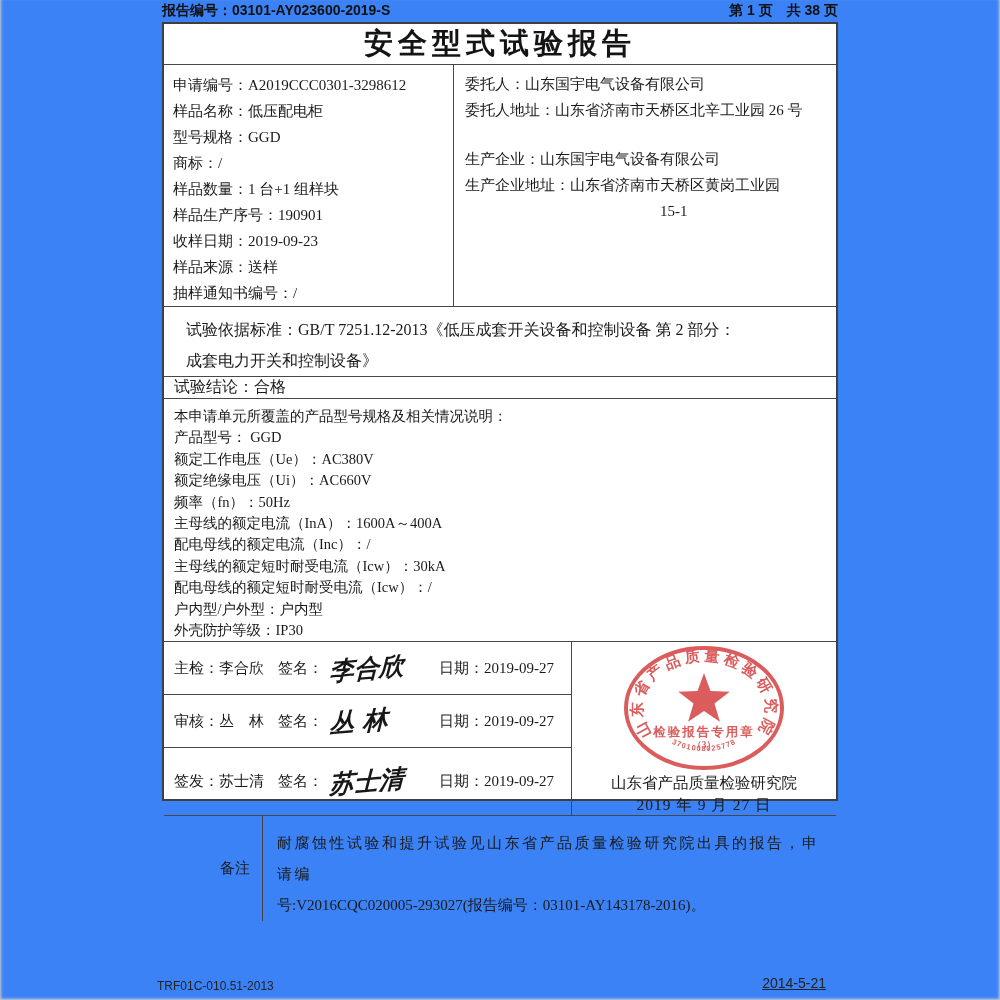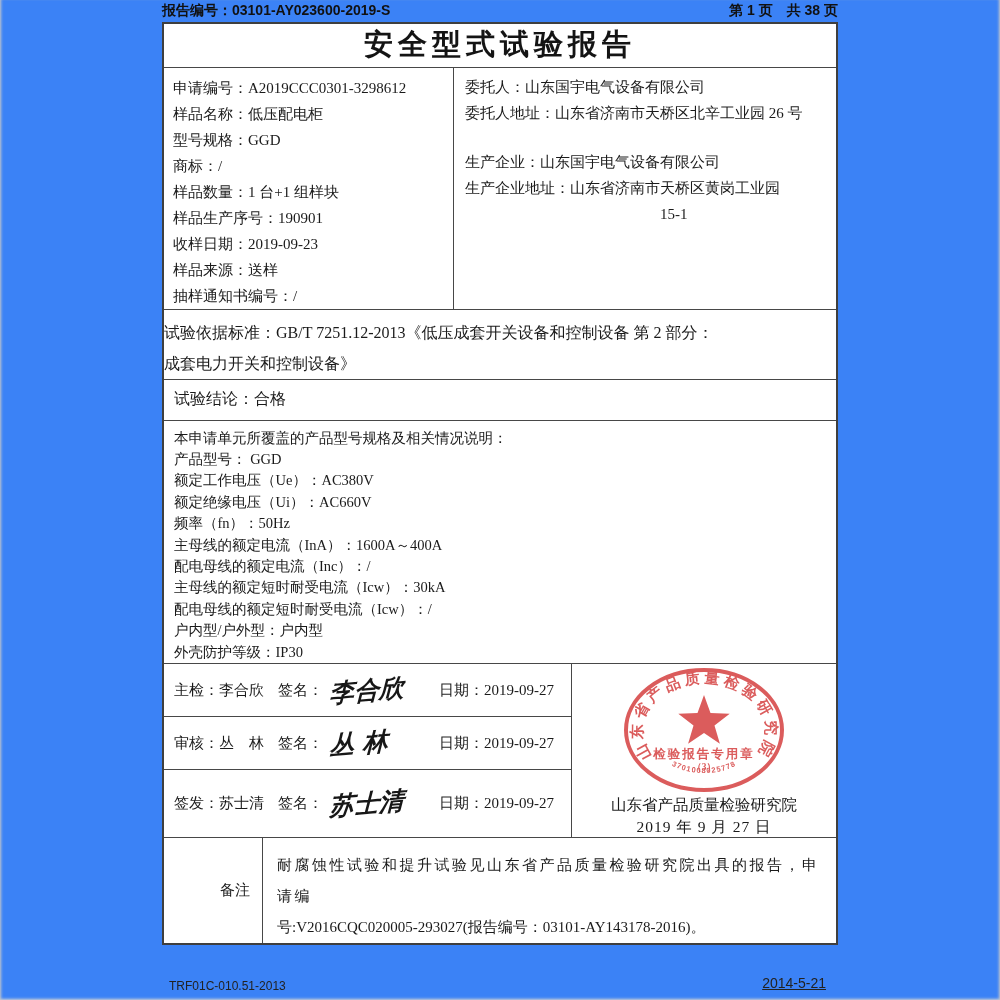--- a/index.html
+++ b/index.html
@@ -9,56 +9,56 @@
     font-family:"Liberation Serif", serif; color:#1a1a1a;
     box-shadow: inset 3px 0 3px -2px #c9c9c9, inset -3px 0 3px -2px #c9c9c9, inset 0 -3px 3px -2px #d5d5d5;
     overflow:hidden;
   }
   .doc-header {
     position:absolute; left:162px; top:2px; width:676px;
     display:flex; justify-content:space-between; align-items:center;
     font-family:"Liberation Sans", sans-serif; font-weight:600; font-size:14px; color:#111;
   }
   .report-table {
-    position:absolute; left:162px; top:22px; width:676px; height:923px;
+    position:absolute; left:162px; top:22px; width:676px; height:779px;
     border:2px solid #3f3f3f; display:flex; flex-direction:column; background:#fff;
   }
   .t-row { border-bottom:1.5px solid #474747; }
   .row-title { height:46px; display:flex; align-items:center; justify-content:center;
     font-family:"Liberation Sans", sans-serif; font-weight:700; font-size:29px; letter-spacing:5px; color:#141414; }
   .row-parties { height:242px; display:flex; }
   .cell-sample { width:290px; border-right:1.5px solid #474747; padding:7px 10px 0 9px; }
   .cell-sample div { font-size:15px; line-height:26px; white-space:nowrap; }
   .cell-parties { flex:1; padding:6px 0 0 11px; }
   .cell-parties div { font-size:15px; line-height:26px; white-space:nowrap; }
   .party-group { margin-bottom:23px; }
   .party-group:last-child { margin-bottom:0; }
   .indent-line { padding-left:195px; }
-  .row-standard { height:73px; padding:7px 10px 0 0; font-size:16px; line-height:31px; white-space:pre-line; }
+  .row-standard { height:73px; padding:7px 10px 0 22px; font-size:16px; line-height:31px; white-space:pre-line; }
   .row-conclusion { height:43px; display:flex; align-items:center; padding-left:10px; font-size:16px; }
   .row-specs { height:250px; padding:7px 10px 0 10px; }
   .row-specs div { font-size:14.5px; line-height:21.4px; white-space:nowrap; }
   .row-sign { height:175px; display:flex; }
   .sign-left { width:408px; border-right:1.5px solid #474747; display:flex; flex-direction:column; }
   .sign-row { height:53px; border-bottom:1.5px solid #474747; display:flex; align-items:center; padding-left:10px; font-size:15px; }
   .sign-row:last-child { border-bottom:none; flex:1; }
   .sign-role { width:104px; white-space:nowrap; }
   .sign-mid { flex:1; display:flex; align-items:center; white-space:nowrap; }
   .sign-script { display:inline-block; margin:0 4px 0 6px; font-size:25px; font-weight:700; font-style:italic;
     font-family:"DejaVu Serif", serif; transform:rotate(-5deg) skewX(-6deg); color:#171717; }
   .sign-date { width:132px; white-space:nowrap; }
   .sign-stamp { flex:1; text-align:center; position:relative; }
   .seal-svg { display:block; margin:2px auto 0 auto; opacity:0.92; }
   .stamp-org { font-size:15.5px; line-height:22px; }
   .stamp-date { font-size:15.5px; line-height:21px; letter-spacing:1px; }
   .row-remark { flex:1; display:flex; border-bottom:none; }
   .remark-label { width:55px; border-right:1.5px solid #474747; display:flex; align-items:center; justify-content:center; font-size:15px;margin-left:44px; }
   .remark-body { flex:1; padding:12px 12px 0 14px; font-size:15px; line-height:31px; }
   .remark-l1 { letter-spacing:2.5px; }
-  .footer-left { position:absolute; left:169px; top:979px; font-size:12px; font-family:"Liberation Sans", sans-serif; color:#222; }
+  .footer-left { position:absolute; left:157px; top:979px; font-size:12px; font-family:"Liberation Sans", sans-serif; color:#222; }
   .footer-right { position:absolute; right:174px; top:975px; font-size:14px; font-family:"Liberation Sans", sans-serif; color:#222;text-decoration:underline; }
 </style>
 </head>
 <body>
 
 <div class="page">
 
   <div class="doc-header">
     <span>报告编号：03101-AY023600-2019-S</span>
     <span>第 1 页　共 38 页</span>

